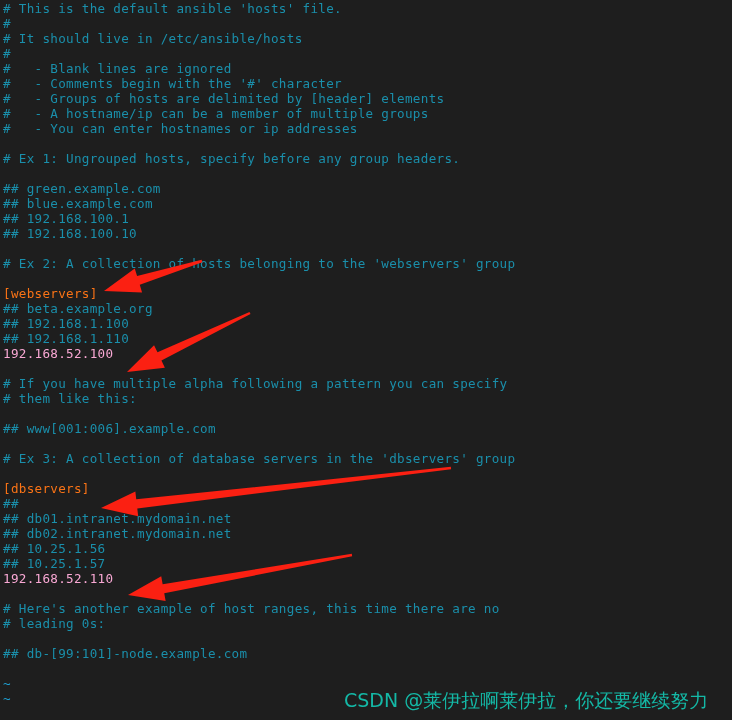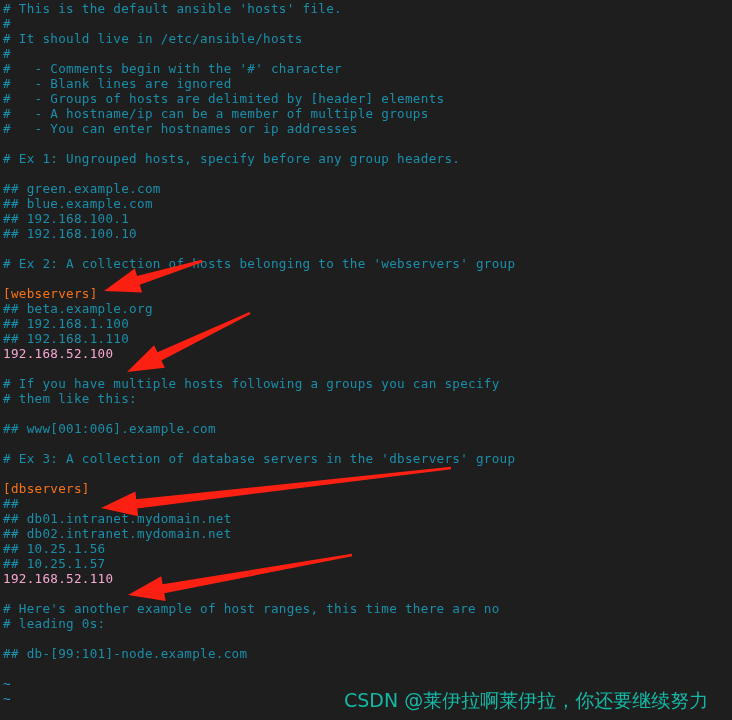--- a/index.html
+++ b/index.html
@@ -72,42 +72,42 @@
 </head>
 <body>
 
 <div id="editor">
 
   <div id="code-lines">
       <div class="code-line c-comment"># This is the default ansible 'hosts' file.</div>
       <div class="code-line c-comment">#</div>
       <div class="code-line c-comment"># It should live in /etc/ansible/hosts</div>
       <div class="code-line c-comment">#</div>
+      <div class="code-line c-comment">#   - Blank lines are ignored</div>
       <div class="code-line c-comment">#   - Comments begin with the '#' character</div>
-      <div class="code-line c-comment">#   - Blank lines are ignored</div>
       <div class="code-line c-comment">#   - Groups of hosts are delimited by [header] elements</div>
       <div class="code-line c-comment">#   - A hostname/ip can be a member of multiple groups</div>
       <div class="code-line c-comment">#   - You can enter hostnames or ip addresses</div>
       <div class="code-line c-blank">&nbsp;</div>
       <div class="code-line c-comment"># Ex 1: Ungrouped hosts, specify before any group headers.</div>
       <div class="code-line c-blank">&nbsp;</div>
       <div class="code-line c-comment">## green.example.com</div>
       <div class="code-line c-comment">## blue.example.com</div>
       <div class="code-line c-comment">## 192.168.100.1</div>
       <div class="code-line c-comment">## 192.168.100.10</div>
       <div class="code-line c-blank">&nbsp;</div>
       <div class="code-line c-comment"># Ex 2: A collection of hosts belonging to the 'webservers' group</div>
       <div class="code-line c-blank">&nbsp;</div>
       <div class="code-line c-header">[webservers]</div>
       <div class="code-line c-comment">## beta.example.org</div>
       <div class="code-line c-comment">## 192.168.1.100</div>
       <div class="code-line c-comment">## 192.168.1.110</div>
       <div class="code-line c-ip">192.168.52.100</div>
       <div class="code-line c-blank">&nbsp;</div>
-      <div class="code-line c-comment"># If you have multiple hosts following a groups you can specify</div>
+      <div class="code-line c-comment"># If you have multiple alpha following a pattern you can specify</div>
       <div class="code-line c-comment"># them like this:</div>
       <div class="code-line c-blank">&nbsp;</div>
       <div class="code-line c-comment">## www[001:006].example.com</div>
       <div class="code-line c-blank">&nbsp;</div>
       <div class="code-line c-comment"># Ex 3: A collection of database servers in the 'dbservers' group</div>
       <div class="code-line c-blank">&nbsp;</div>
       <div class="code-line c-header">[dbservers]</div>
       <div class="code-line c-comment">##</div>
       <div class="code-line c-comment">## db01.intranet.mydomain.net</div>
       <div class="code-line c-comment">## db02.intranet.mydomain.net</div>

